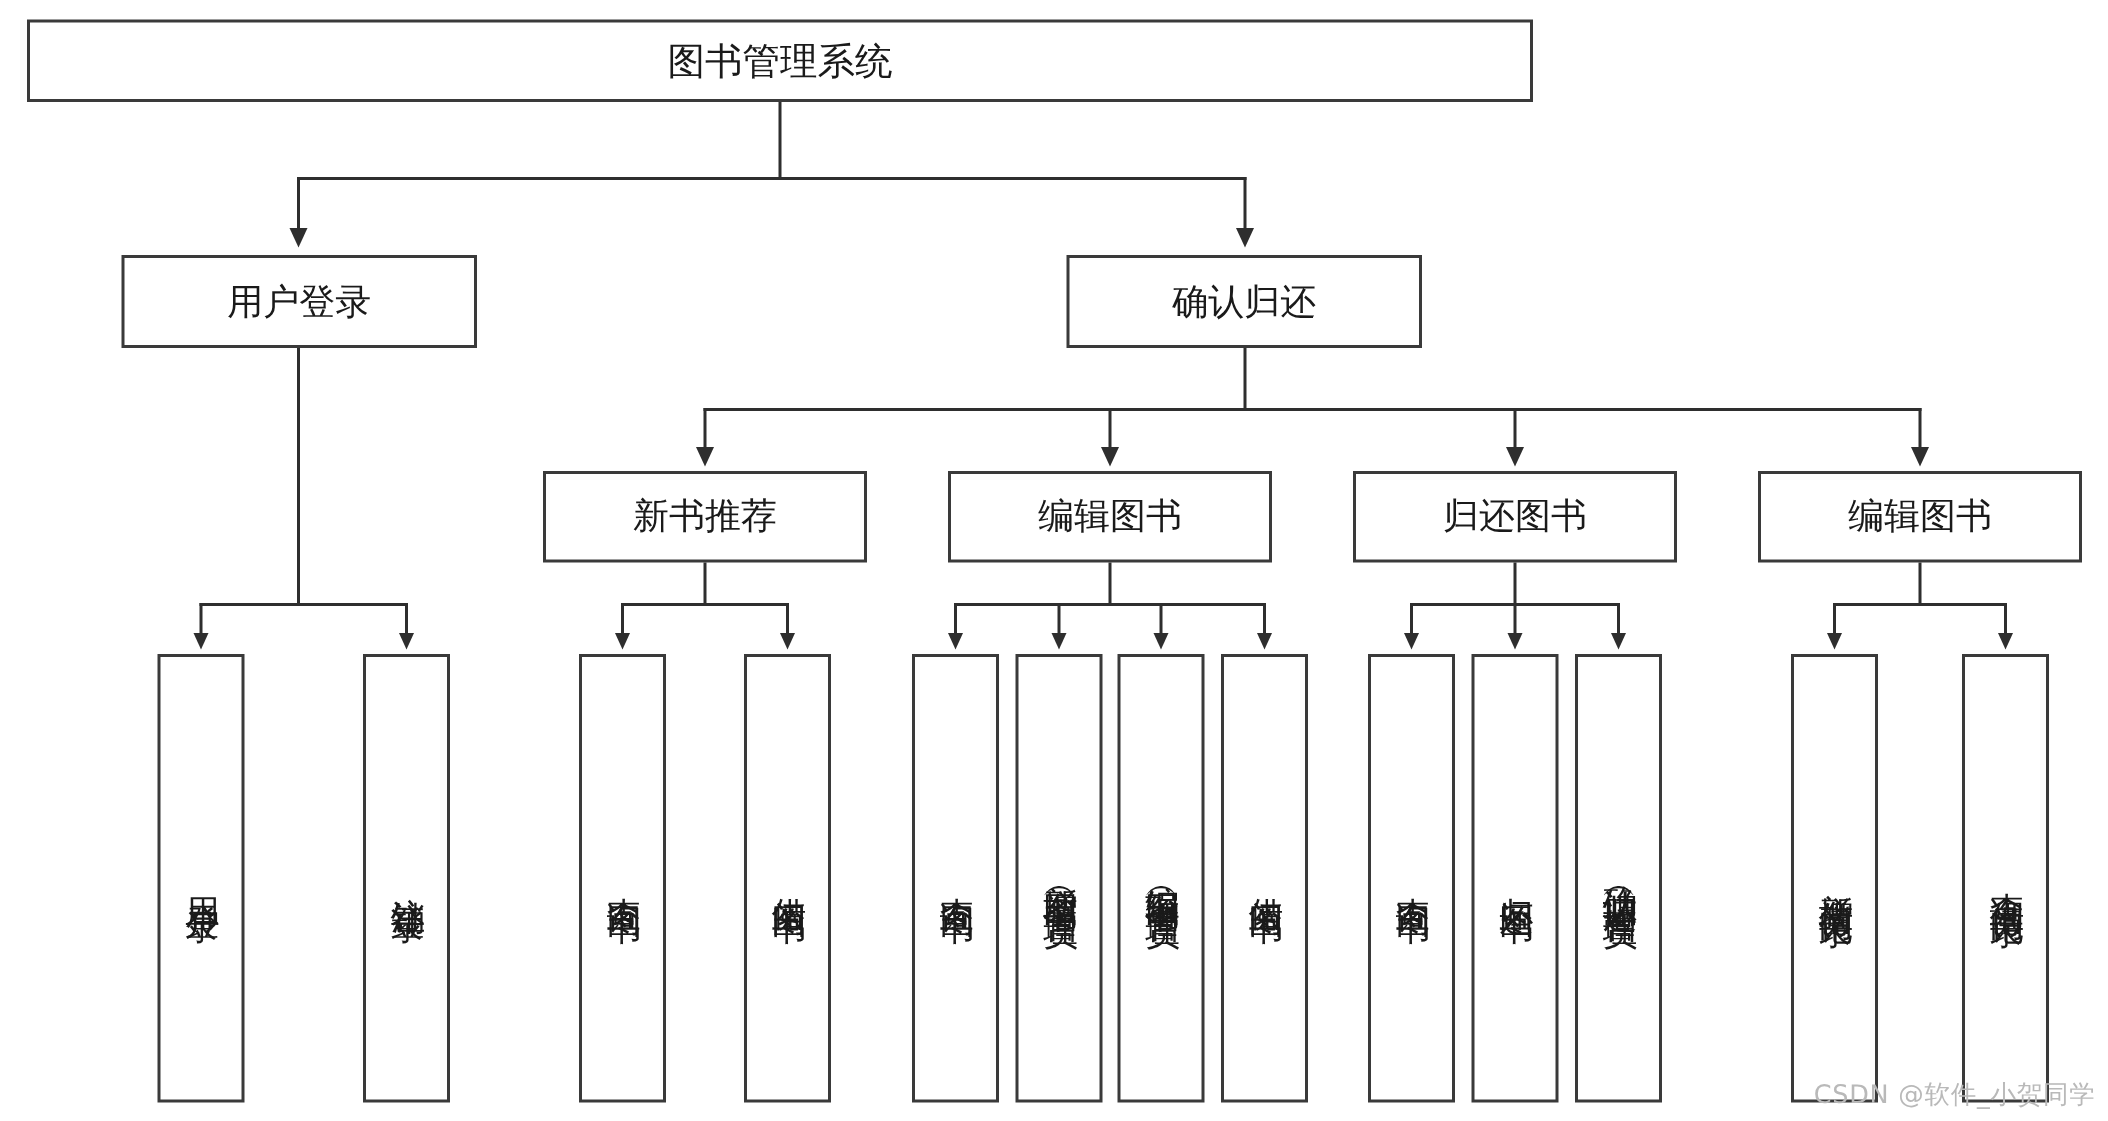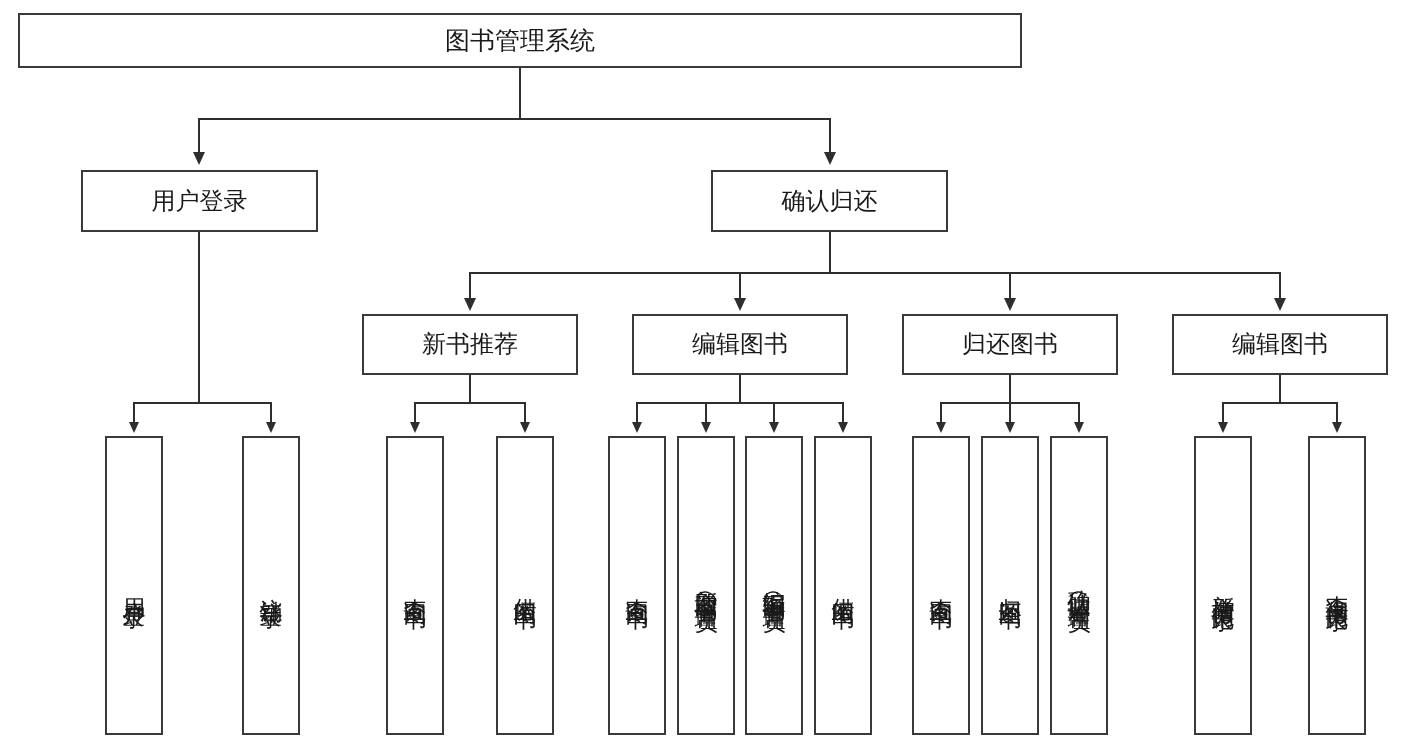--- a/index.html
+++ b/index.html
@@ -218,14 +218,15 @@
     <span class="lbl">确认归还（管理员）</span>
   </div>
 
   <div class="node leaf" style="left:1194px;top:436px;width:58px;height:299px;">
     <span class="lbl">新增借阅记录</span>
   </div>
   <div class="node leaf" style="left:1308px;top:436px;width:58px;height:299px;">
     <span class="lbl">查询借阅记录</span>
   </div>
 
+  <div id="watermark">CSDN @软件_小贺同学</div>
 
 </div>
 
 </body></html>

